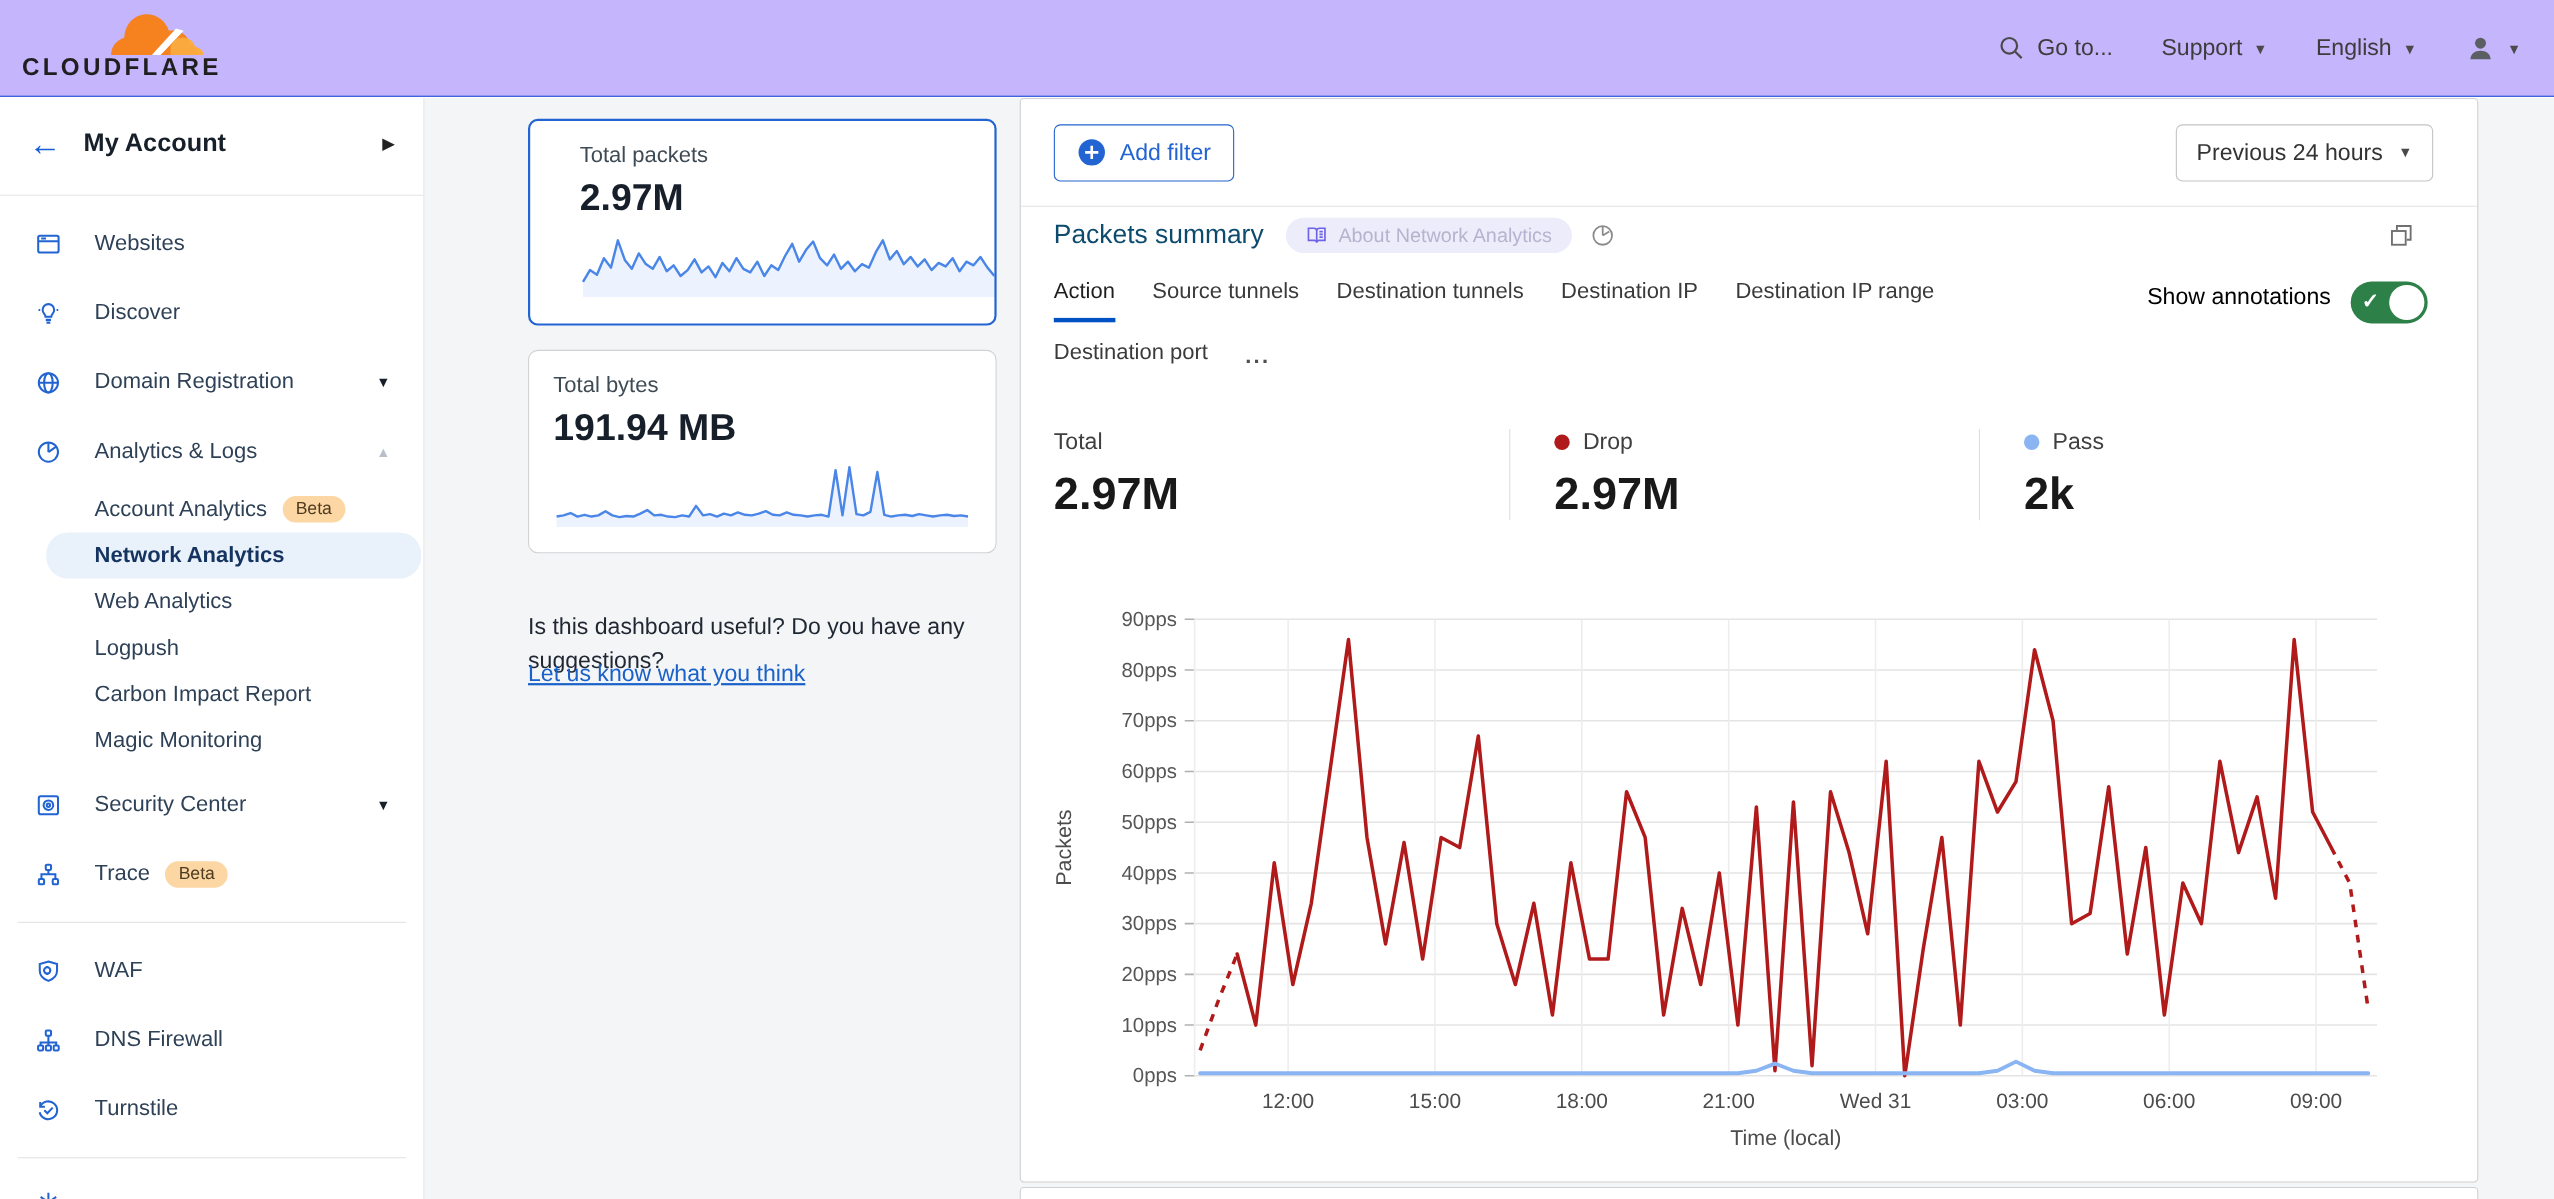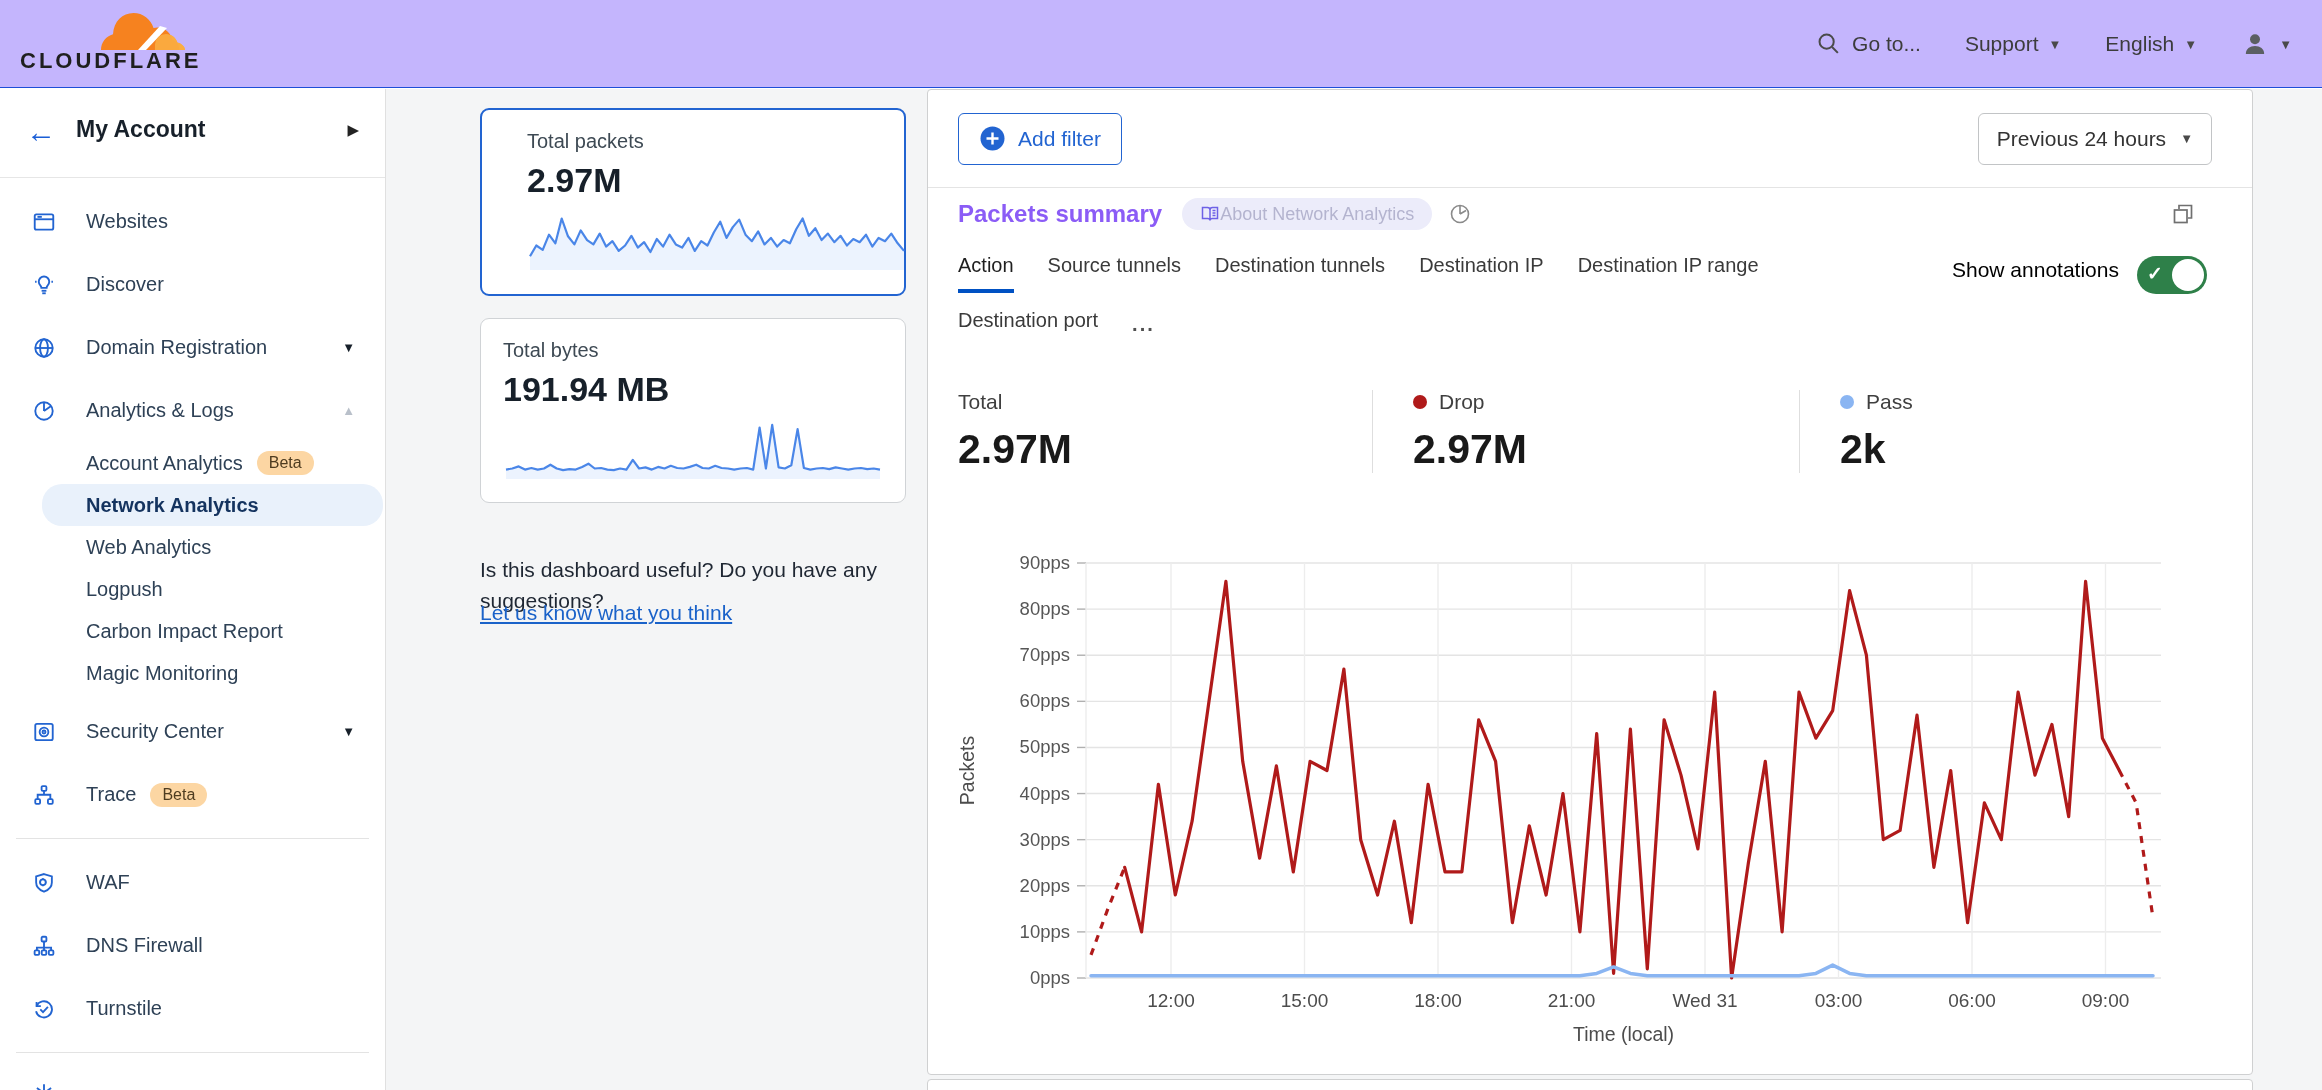--- a/index.html
+++ b/index.html
@@ -47,22 +47,22 @@
   .feedback-link { position:absolute; left:94px; top:512px; font-size:21px; color:#1a62c9; text-decoration:underline; cursor:pointer; }
 
   
   .main-card { position:absolute; left:541px; top:0; width:1326px; height:986px; background:#fff; border:1px solid #cfd0d1; border-radius:4px; overflow:hidden; }
   .next-card { position:absolute; left:541px; top:990px; width:1326px; height:40px; background:#fff; border:1px solid #cfd0d1; border-radius:4px; }
   .filter-row { height:98px; border-bottom:1px solid #e4e4e4; display:flex; align-items:center; padding:0 40px 0 30px; }
   .add-filter { display:flex; align-items:center; gap:12px; border:1.5px solid #2264d1; color:#2264d1; font-size:21px; border-radius:6px; padding:0 20px; height:52px; background:#fff; cursor:pointer; }
   .range-btn { margin-left:auto; display:flex; align-items:center; gap:14px; border:1px solid #c2c4c6; color:#333; font-size:21px; border-radius:6px; padding:0 18px; height:52px; background:#fff; cursor:pointer; }
   .panel { padding:0 40px 0 30px; }
   .title-row { margin-top:6px; display:flex; align-items:center; height:40px; }
-  .panel-title { font-size:24px; font-weight:bold; color:#8b5cf6; }
-  .about-badge { display:flex; align-items:center; gap:0; background:#ececfa; border-radius:16px; height:32px; padding:0 18px; margin-left:20px; cursor:pointer; }
+  .panel-title { font-size:24px; font-weight:normal; color:#0c4a6e; }
+  .about-badge { display:flex; align-items:center; gap:10px; background:#ececfa; border-radius:16px; height:32px; padding:0 18px; margin-left:20px; cursor:pointer; }
   .about-badge span { font-size:18px; color:#b4b4cf; }
   .pie-clock { margin-left:16px; cursor:pointer; }
   .expand-ic { margin-left:auto; margin-right:16px; cursor:pointer; }
   .tabs-block { margin-top:20px; display:flex; justify-content:space-between; }
   .tabs-wrap { display:flex; flex-wrap:wrap; column-gap:34px; row-gap:16px; max-width:900px; align-items:flex-start; }
   .tab { font-size:20px; color:#3a3a3a; padding-bottom:12px; cursor:pointer; white-space:nowrap; }
   .tab.active { color:#1f1f1f; border-bottom:4px solid #0051c3; }
   .tab-more { font-size:20px; font-weight:bold; letter-spacing:2px; color:#4f4f4f; padding-top:4px; cursor:pointer; }
   .annot { display:flex; gap:18px; align-items:flex-start; width:260px; flex:0 0 auto; }
   .annot-label { font-size:21px; color:#000000; line-height:31px; }

